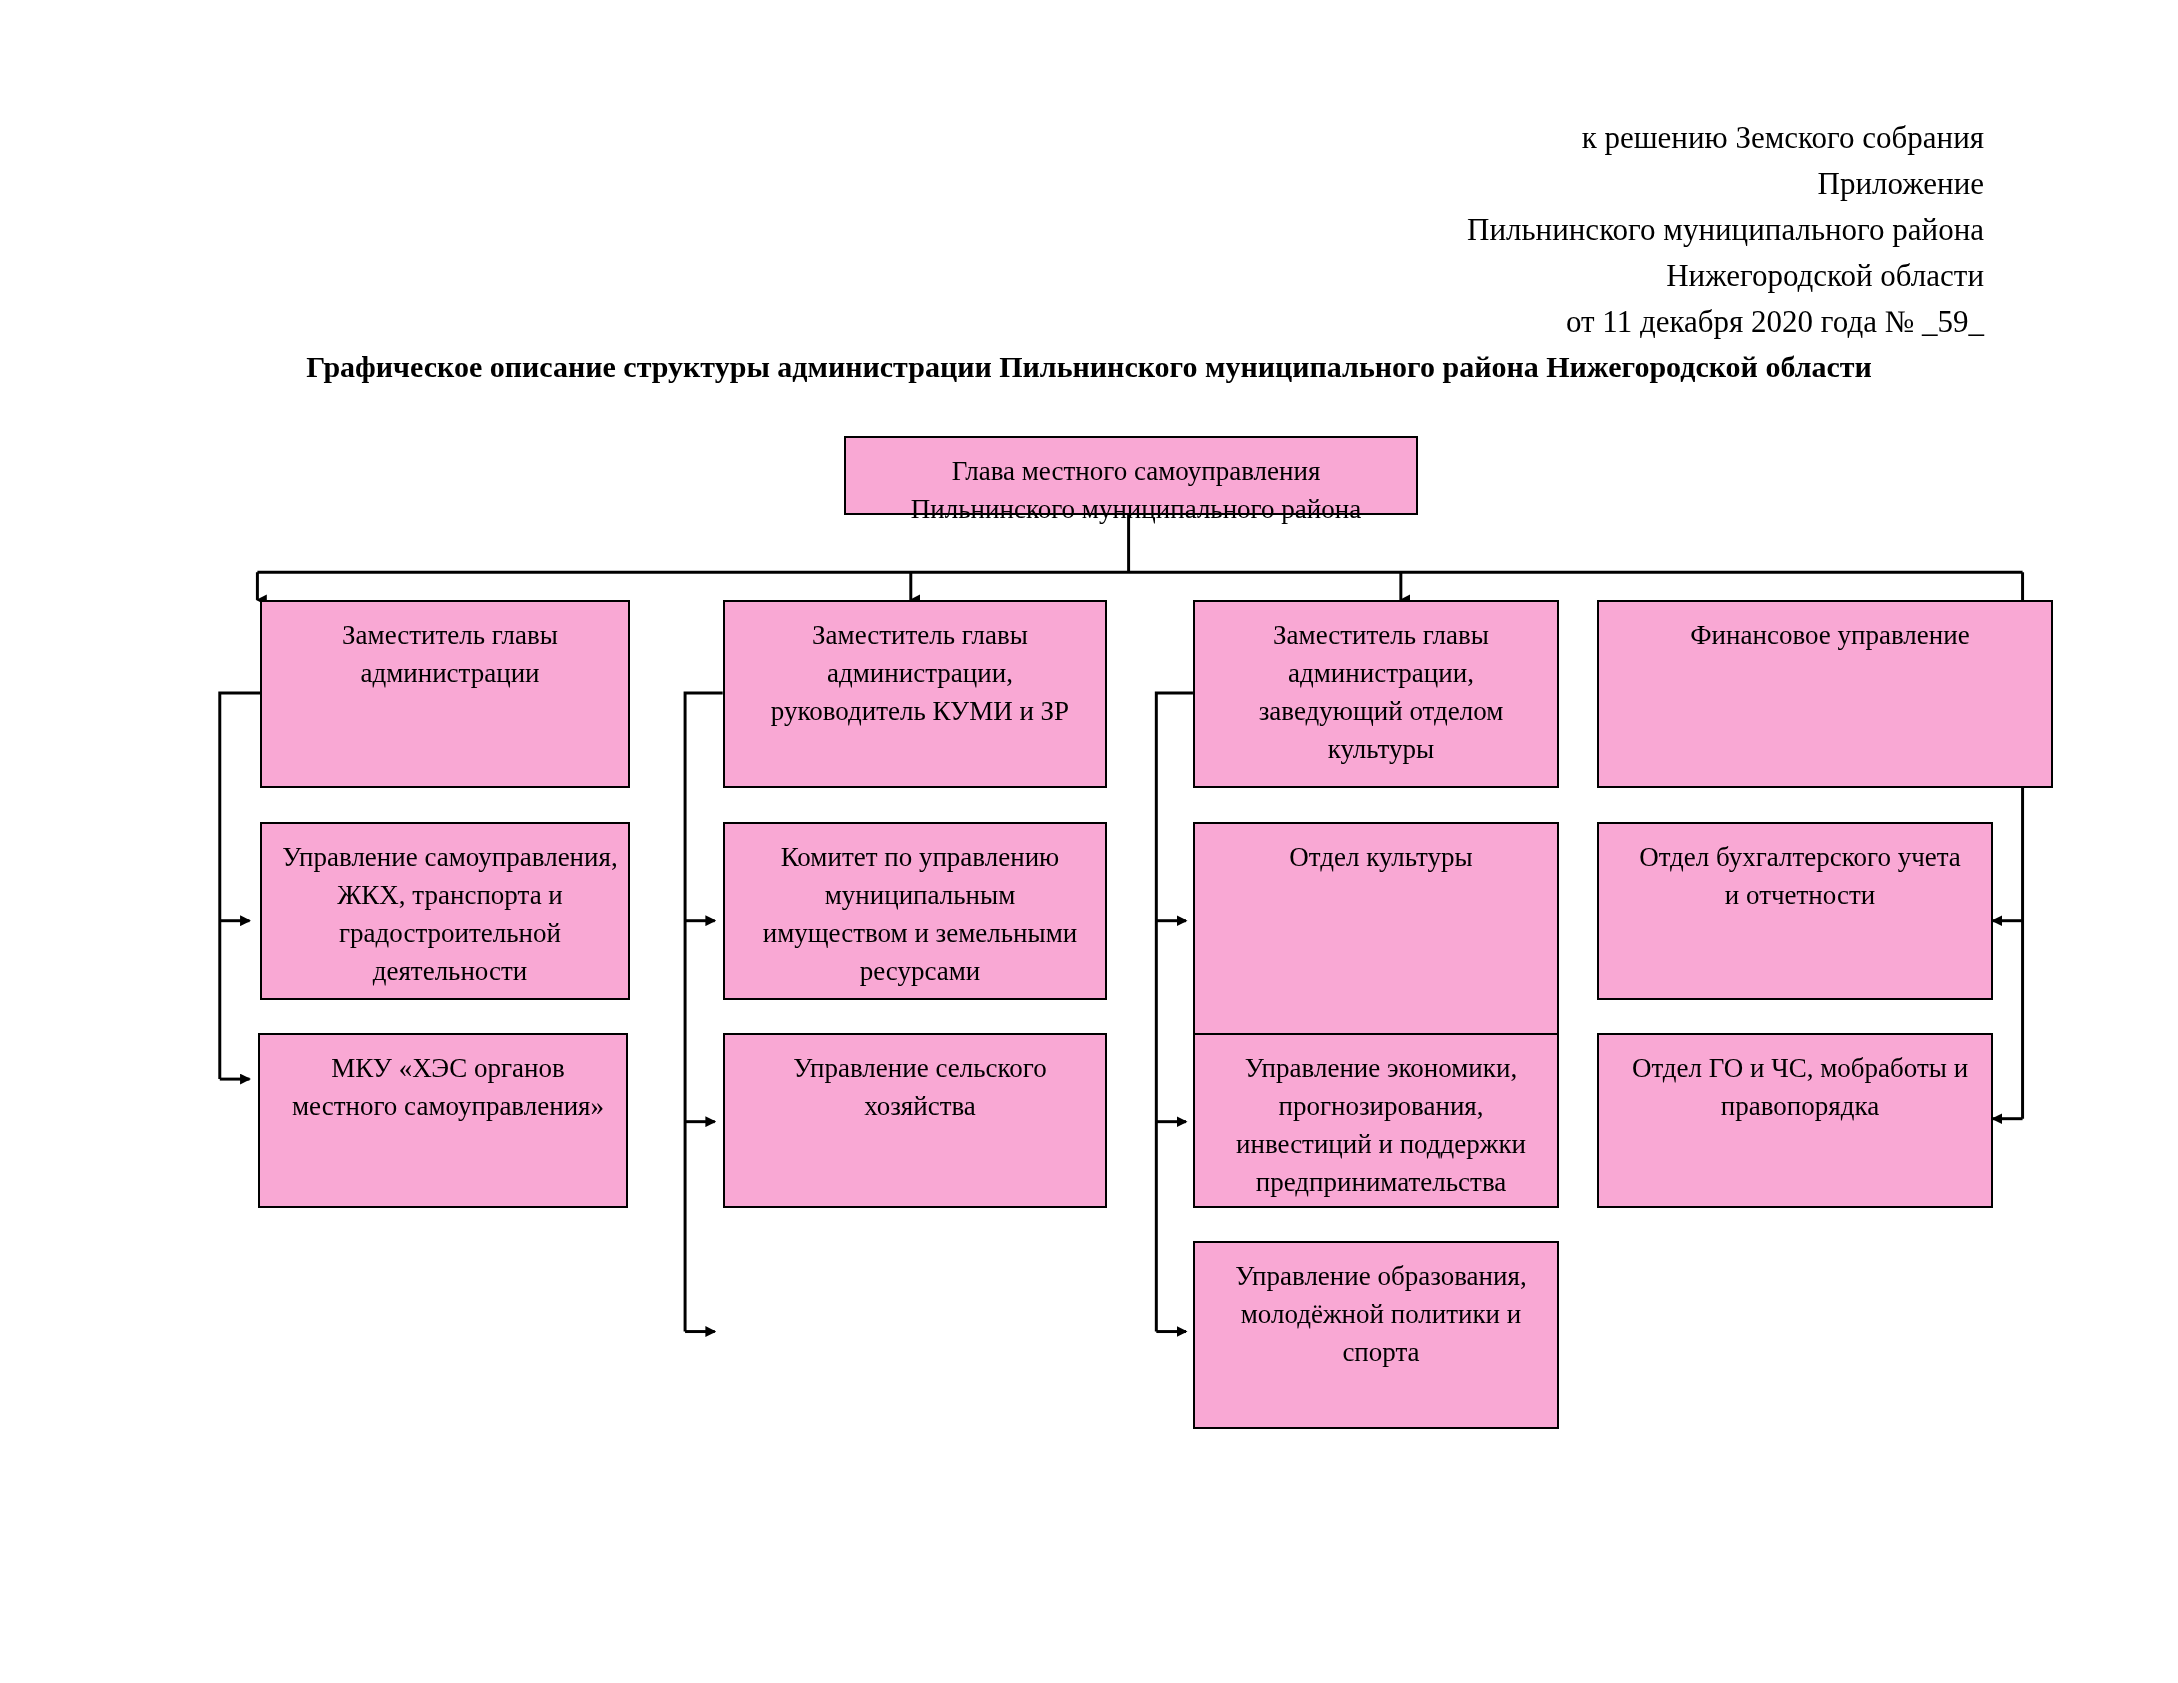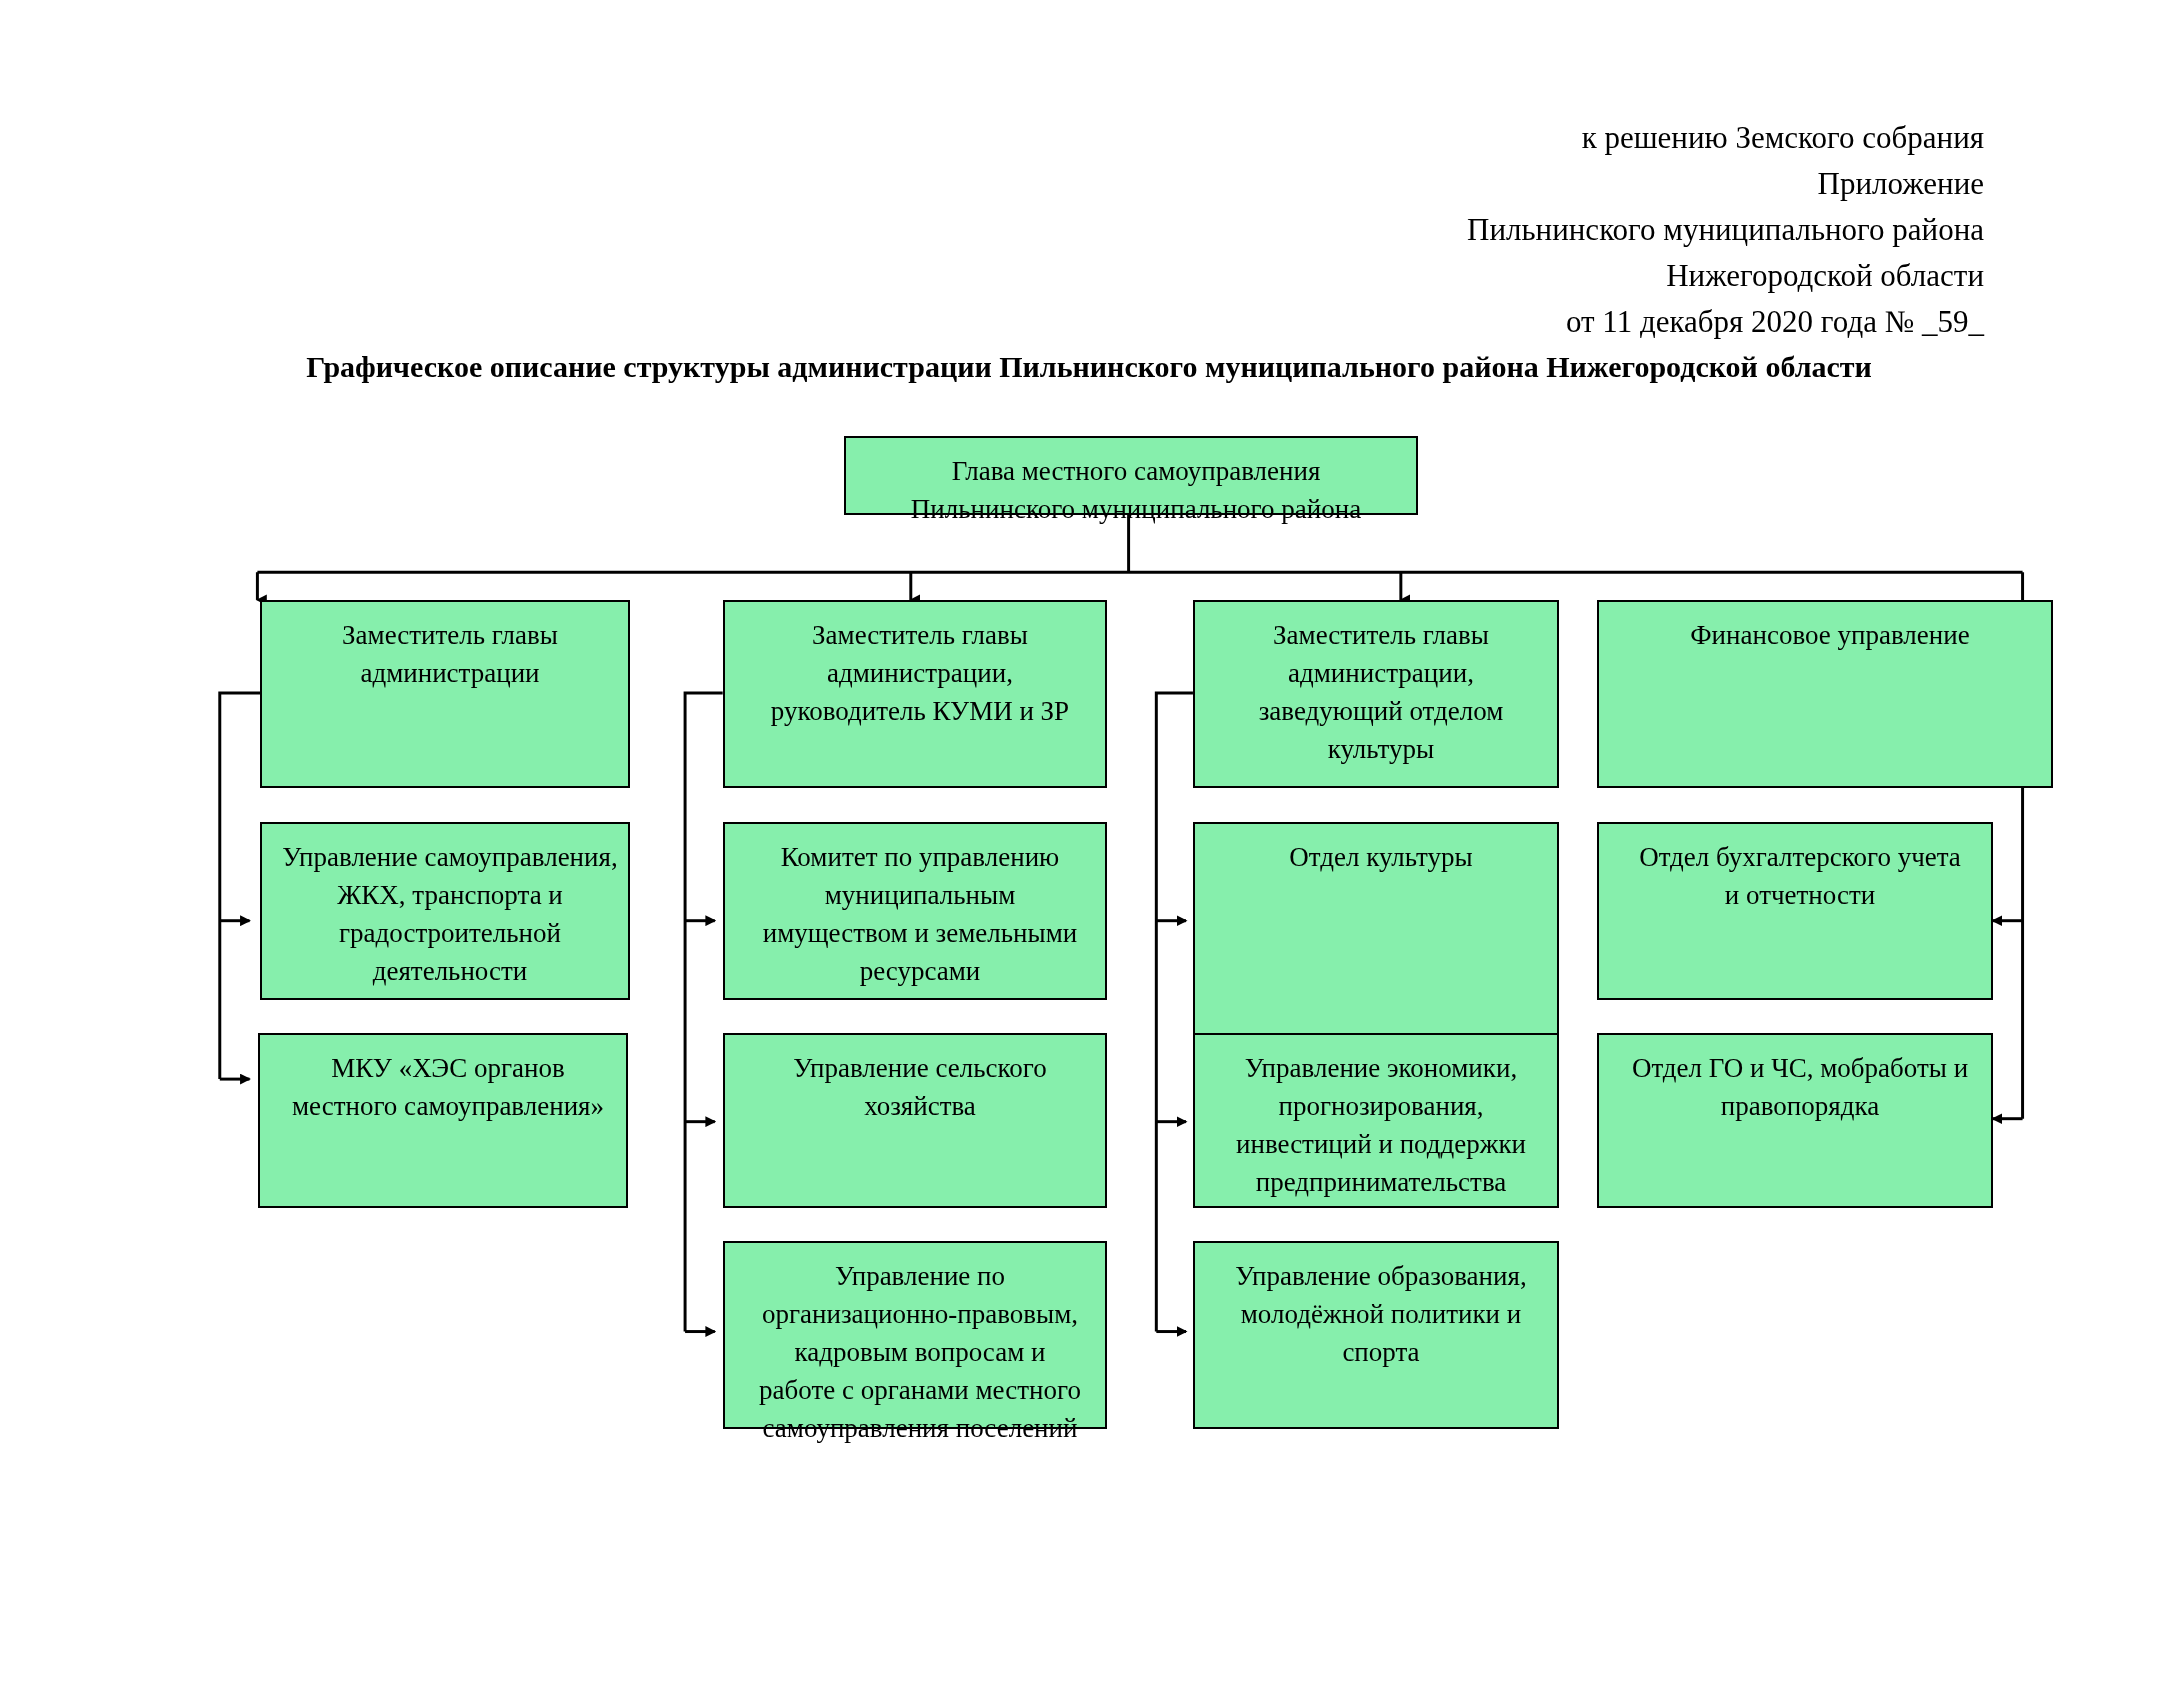--- a/index.html
+++ b/index.html
@@ -56,21 +56,21 @@
   #connector-layer {
     position: absolute;
     left: 0; top: 0;
     width: 2178px;
     height: 1683px;
   }
   .node {
     position: absolute;
     box-sizing: border-box;
     border: 2.5px solid #000000;
-    background: #86efac;
+    background: #f9a8d4;
     display: flex;
     justify-content: center;
     align-items: flex-start;
     text-align: center;
     font-size: 27px;
     line-height: 38px;
     padding-top: 14px;
     padding-left: 10px;
     z-index: 2;
   }
@@ -172,27 +172,20 @@
     <div class="node" style="left:723px; top:822px; width:384px; height:178px;">
       <span class="node-label">Комитет по управлению
 муниципальным
 имуществом и земельными
 ресурсами</span>
     </div>
     <div class="node" style="left:723px; top:1033px; width:384px; height:175px;">
       <span class="node-label">Управление сельского
 хозяйства</span>
     </div>
-    <div class="node" style="left:723px; top:1241px; width:384px; height:188px;">
-      <span class="node-label">Управление по
-организационно-правовым,
-кадровым вопросам и
-работе с органами местного
-самоуправления поселений</span>
-    </div>
 
     <div class="node" style="left:1193px; top:600px; width:366px; height:188px;">
       <span class="node-label">Заместитель главы
 администрации,
 заведующий отделом
 культуры</span>
     </div>
     <div class="node" style="left:1193px; top:822px; width:366px; height:214px;">
       <span class="node-label">Отдел культуры</span>
     </div>

